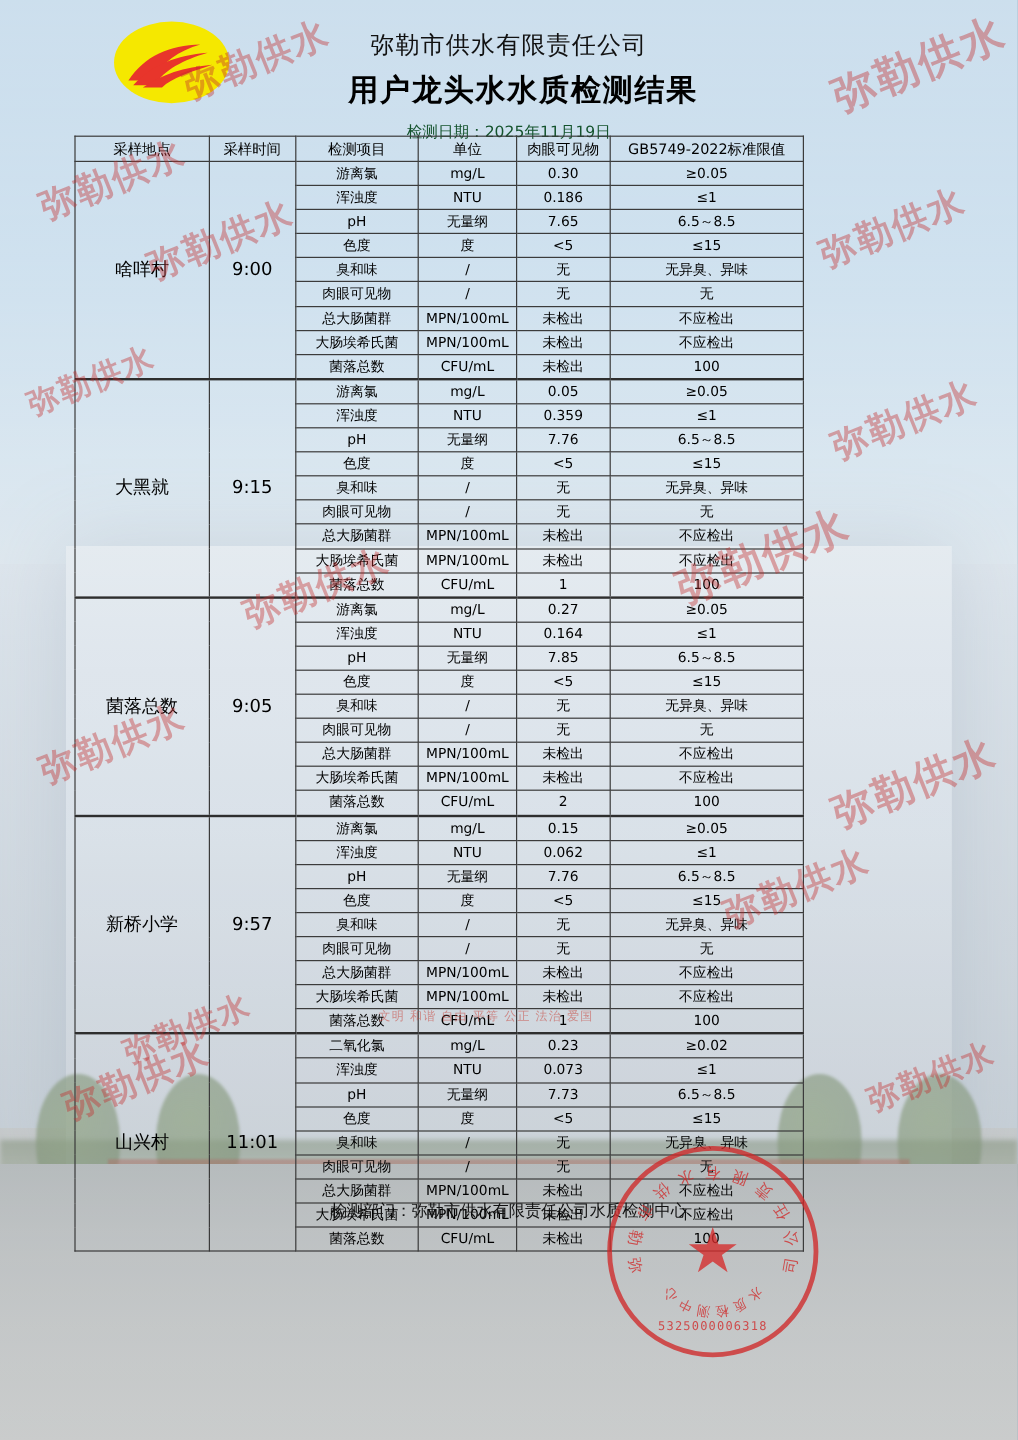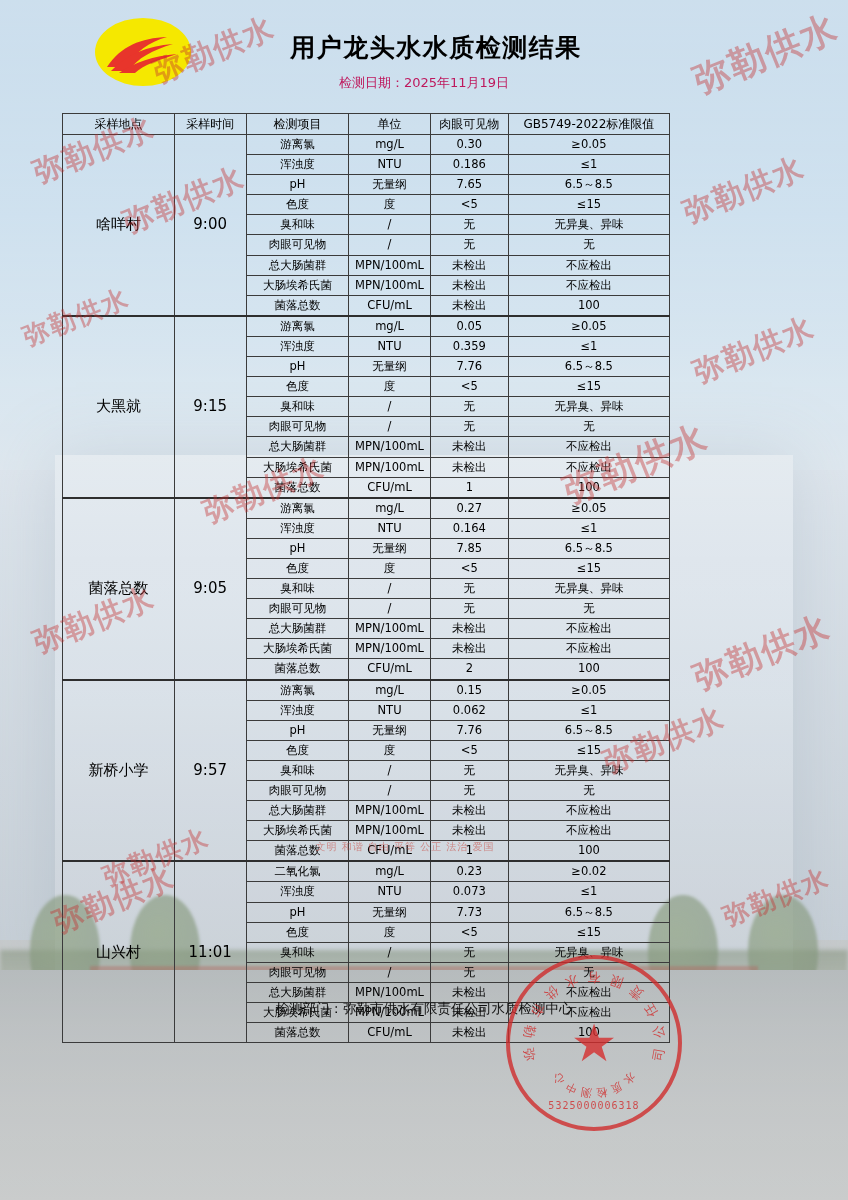--- a/index.html
+++ b/index.html
@@ -107,21 +107,21 @@
     font-size: 25px;
     font-weight: bold;
     letter-spacing: 1.5px;
     color: #000;
     font-family: "DejaVu Sans", sans-serif;
     padding-left: 24px;
   }
   #doc-date {
     margin-top: 10px;
     font-size: 13px;
-    color: #be185d;
+    color: #14532d;
     font-family: "DejaVu Sans", sans-serif;
   }
   
   #table-wrap {
     position: absolute;
     left: 62px; top: 113px;
     width: 608px;
   }
   table {
     border-collapse: collapse;
@@ -248,20 +248,21 @@
 
   <div id="logo">
     <svg class="flame" viewBox="0 0 76 40" xmlns="http://www.w3.org/2000/svg" aria-hidden="true">
       <path d="M2 33 C16 12 36 4 62 3 C44 8 30 18 22 33 Z" fill="#e8352b"></path>
       <path d="M6 37 C22 20 42 12 68 10 C48 16 32 24 24 37 Z" fill="#e8352b"></path>
       <path d="M14 39 C30 28 48 22 72 20 C54 26 38 31 30 39 Z" fill="#e8352b"></path>
     </svg>
   </div>
 
   <div id="header">
+    <div id="company">弥勒市供水有限责任公司</div>
     <div id="doc-title">用户龙头水水质检测结果</div>
     <div id="doc-date">检测日期：2025年11月19日</div>
   </div>
 
   <div id="table-wrap">
     <table>
       <colgroup>
         <col class="col-loc">
           <col class="col-time">
           <col class="col-item">

